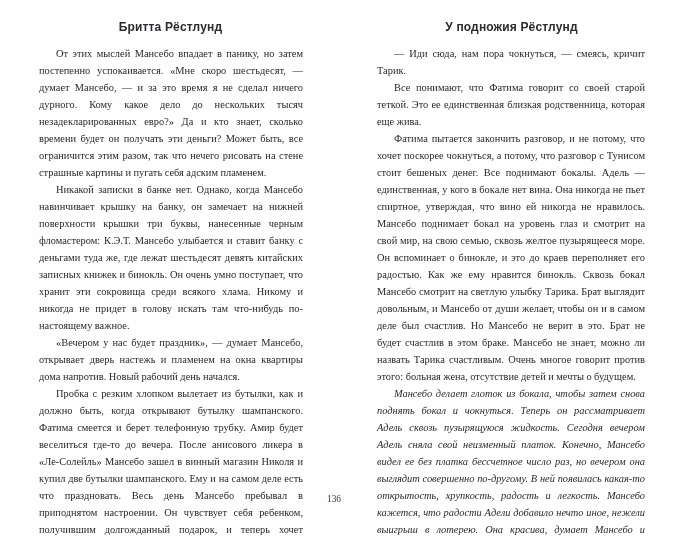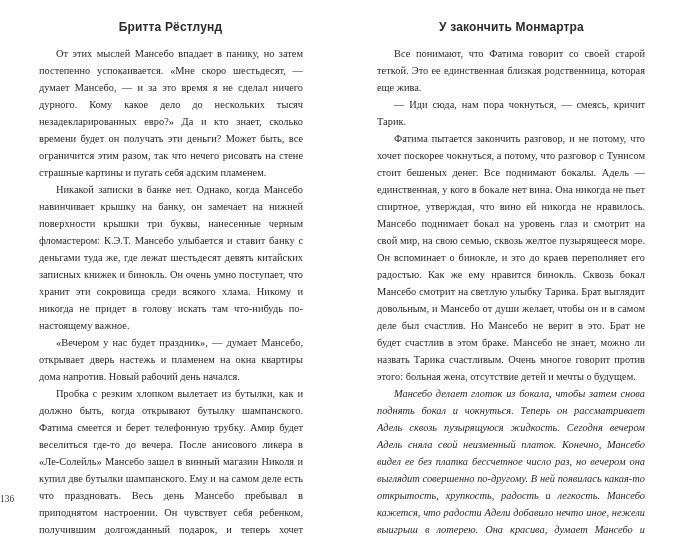--- a/index.html
+++ b/index.html
@@ -77,21 +77,21 @@
   }
   p:last-child {
     text-align: justify;
     font-style: italic;
   }
   .folio {
     position: absolute;
     top: 494px;
     left: 0;
     width: 100%;
-    text-align: left;
+    text-align: right;
     font-size: 9.4px;
     color: #3a3a3e;
     font-family: "Liberation Serif", serif;
   }
   .gutter {
     position: absolute;
     top: 0;
     left: 341px;
     width: 1px;
     height: 540px;
@@ -113,24 +113,24 @@
       <p class="gap-before">Пробка с резким хлопком вылетает из бутылки, как и должно быть, когда открывают бутылку шампанского. Фатима смеется и берет телефонную трубку. Амир будет веселиться где-то до вечера. После анисового ликера в «Ле-Солейль» Мансебо зашел в винный магазин Николя и купил две бутылки шампанского. Ему и на самом деле есть что праздновать. Весь день Мансебо пребывал в приподнятом настроении. Он чувствует себя ребенком, получившим долгожданный подарок, и теперь хочет сполна им воспользоваться. Это просто дар небес, что Тарик выиграл тысячу евро в лотерею, и теперь у него, Мансебо, есть повод на глазах у всех отметить свой тайный успех.</p>
       <p>— Да, да, ты что, не слышишь, что я говорю? Тысяча евро за потому так!</p>
     </div>
 
     <div class="folio">136</div>
   </div>
 
   <div class="gutter"></div>
 
   <div class="page page-right">
-    <div class="running-head">У закончить Монмартра</div>
+    <div class="running-head">У подножия Рёстлунд</div>
 
     <div class="text-block">
+      <p>— Иди сюда, нам пора чокнуться, — смеясь, кричит Тарик.</p>
       <p>Все понимают, что Фатима говорит со своей старой теткой. Это ее единственная близкая родственница, которая еще жива.</p>
-      <p>— Иди сюда, нам пора чокнуться, — смеясь, кричит Тарик.</p>
       <p>Фатима пытается закончить разговор, и не потому, что хочет поскорее чокнуться, а потому, что разговор с Тунисом стоит бешеных денег. Все поднимают бокалы. Адель — единственная, у кого в бокале нет вина. Она никогда не пьет спиртное, утверждая, что вино ей никогда не нравилось. Мансебо поднимает бокал на уровень глаз и смотрит на свой мир, на свою семью, сквозь желтое пузырящееся море. Он вспоминает о бинокле, и это до краев переполняет его радостью. Как же ему нравится бинокль. Сквозь бокал Мансебо смотрит на светлую улыбку Тарика. Брат выглядит довольным, и Мансебо от души желает, чтобы он и в самом деле был счастлив. Но Мансебо не верит в это. Брат не будет счастлив в этом браке. Мансебо не знает, можно ли назвать Тарика счастливым. Очень многое говорит против этого: больная жена, отсутствие детей и мечты о будущем.</p>
       <p>Мансебо делает глоток из бокала, чтобы затем снова поднять бокал и чокнуться. Теперь он рассматривает Адель сквозь пузырящуюся жидкость. Сегодня вечером Адель сняла свой неизменный платок. Конечно, Мансебо видел ее без платка бессчетное число раз, но вечером она выглядит совершенно по-другому. В ней появилась какая-то открытость, хрупкость, радость и легкость. Мансебо кажется, что радости Адели добавило нечто иное, нежели выигрыш в лотерею. Она красива, думает Мансебо и принимается внимательно рассматривать ее карие миндалевидные глаза. В очерченном бокалом поле зрения появляется Амир, выходящий из комнаты; как будто чувствует, что попал под наблюдение. Мансебо перемещает бокал и смотрит на Фатиму, которая, смеясь, что-то рассказывает. Контраст между красотой Адели и убожеством Фатимы заставляет Мансебо вздрог-</p>
     </div>
 
   </div>
 
 </div>
 
 </body></html>

